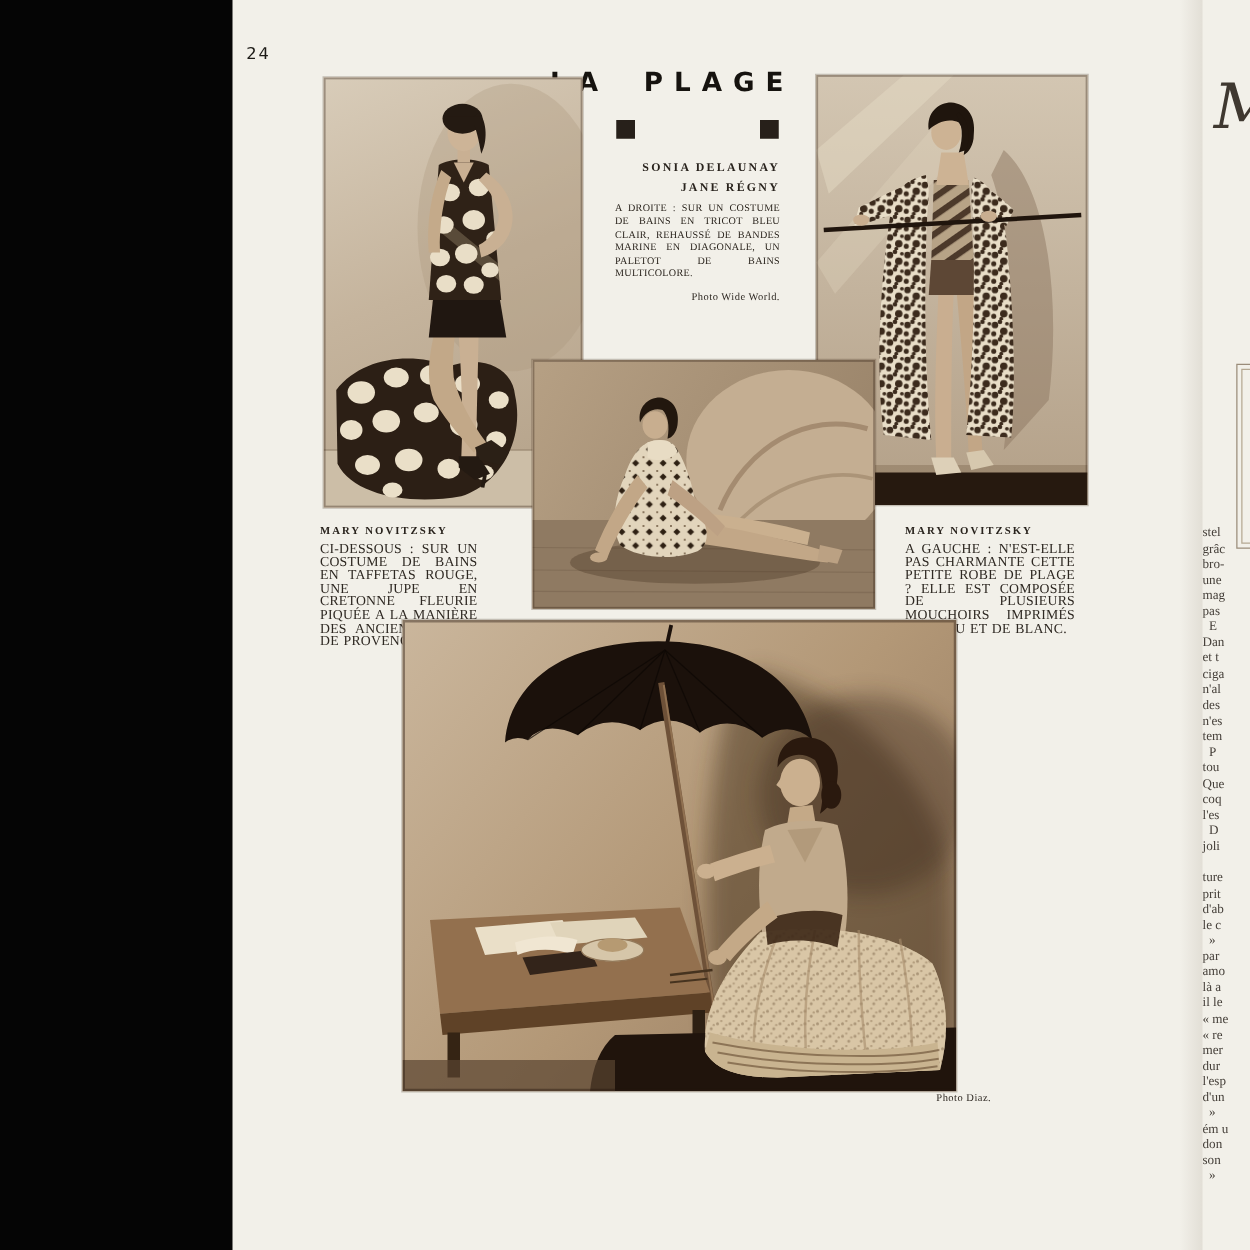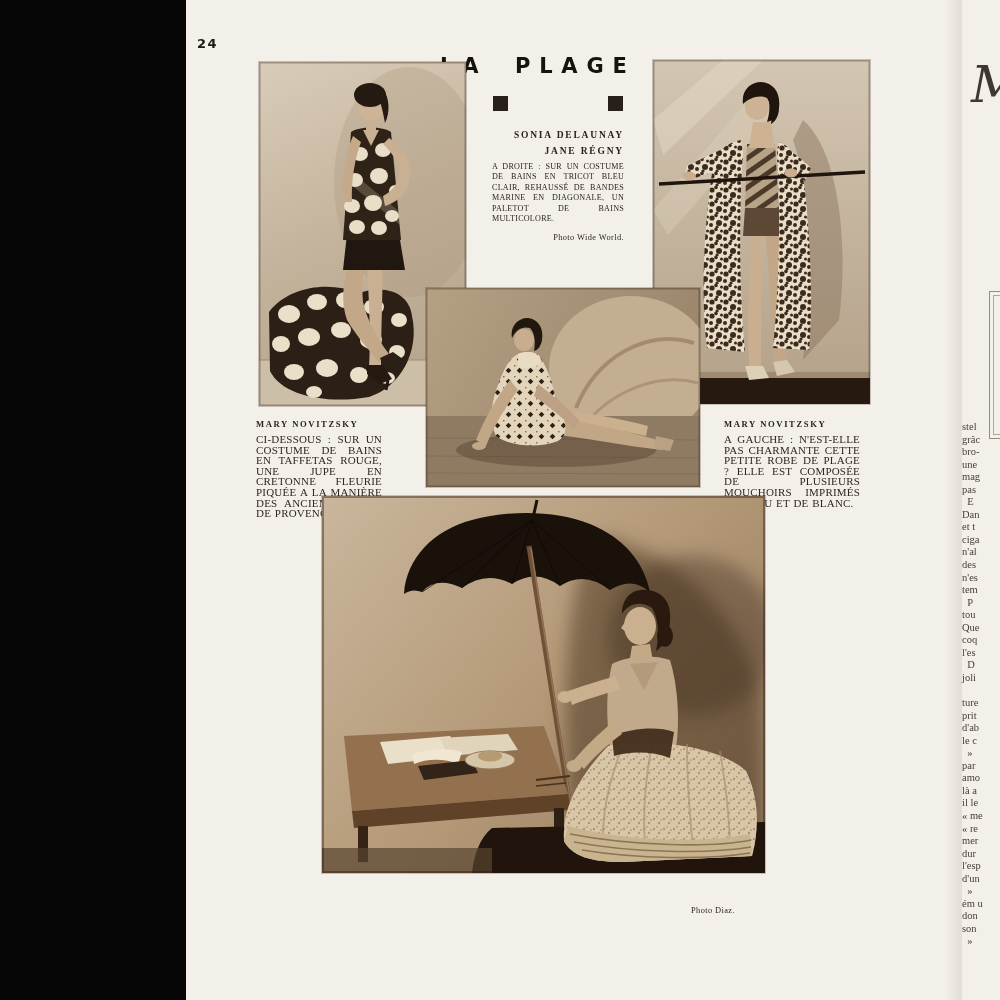--- a/index.html
+++ b/index.html
@@ -1,21 +1,21 @@
 <!DOCTYPE html>
 <html><head>
 <meta charset="utf-8">
 <style>
   html,body{margin:0;padding:0;background:#f2f0e9;}
   .stage{position:relative;width:1000px;height:1000px;overflow:hidden;
          background:#f2f0e9;font-family:"Liberation Serif",serif;color:#2c261f;}
   .abs{position:absolute;}
   .black-strip{left:0;top:0;width:186px;height:1000px;background:#050505;}
   .page-number{left:197px;top:36px;font-family:"DejaVu Sans",sans-serif;
-               font-weight:700;font-size:13px;letter-spacing:1.5px;color:#1c1a16;}
+               font-weight:400;font-size:13px;letter-spacing:1.5px;color:#1c1a16;}
   .title{left:440px;top:54px;width:240px;white-space:nowrap;
          font-family:"DejaVu Sans",sans-serif;font-size:21px;font-weight:700;
          letter-spacing:0.42em;word-spacing:0.55em;color:#16130f;}
   .sq{width:15px;height:15px;background:#27201a;}
   .sq1{left:493px;top:96px;} .sq2{left:608px;top:96px;}
 
   .center-col{left:492px;top:130px;width:132px;}
   .col-heading{text-align:right;font-weight:700;font-size:9.5px;
                letter-spacing:1.8px;color:#29231d;margin:0 0 6px 0;}
   .col-heading.second{}
@@ -24,22 +24,22 @@
   .photo-credit{text-align:right;font-size:8.4px;letter-spacing:0.4px;
                 color:#2e2822;margin-top:9px;}
 
   .caption{width:126px;}
   .caption-left{left:256px;top:419px;}
   .caption-right{left:724px;top:419px;width:136px;}
   .caption-heading{text-align:left;font-weight:700;font-size:8.6px;
                    letter-spacing:1.6px;color:#29231d;margin:0 0 5px 0;}
   .caption-body{text-align:justify;font-size:11px;line-height:10.6px;
                 letter-spacing:0.2px;word-spacing:0.8px;color:#2e2822;margin:0;}
-  .credit-bottom{left:633px;top:874px;width:160px;text-align:center;
-                 font-size:8.4px;letter-spacing:0.4px;color:#2e2822;margin-top:32px;}
+  .credit-bottom{left:633px;top:874px;width:160px;text-align:right;
+                 font-size:8.4px;letter-spacing:0.4px;color:#2e2822;}
 
   .photo{box-shadow:0 0 0 1px rgba(60,40,25,0.25);background:#bfae97;}
   .photo-left{left:259px;top:62px;width:207px;height:344px;}
   .photo-right{left:653px;top:60px;width:217px;height:344px;}
   .photo-center{left:426px;top:288px;width:274px;height:199px;}
   .photo-bottom{left:322px;top:496px;width:443px;height:377px;}
   .photo svg{display:block;}
 
   .gutter-shade{left:944px;top:0;width:18px;height:1000px;
     background:linear-gradient(to right,rgba(110,95,75,0),rgba(110,95,75,0.12));}

